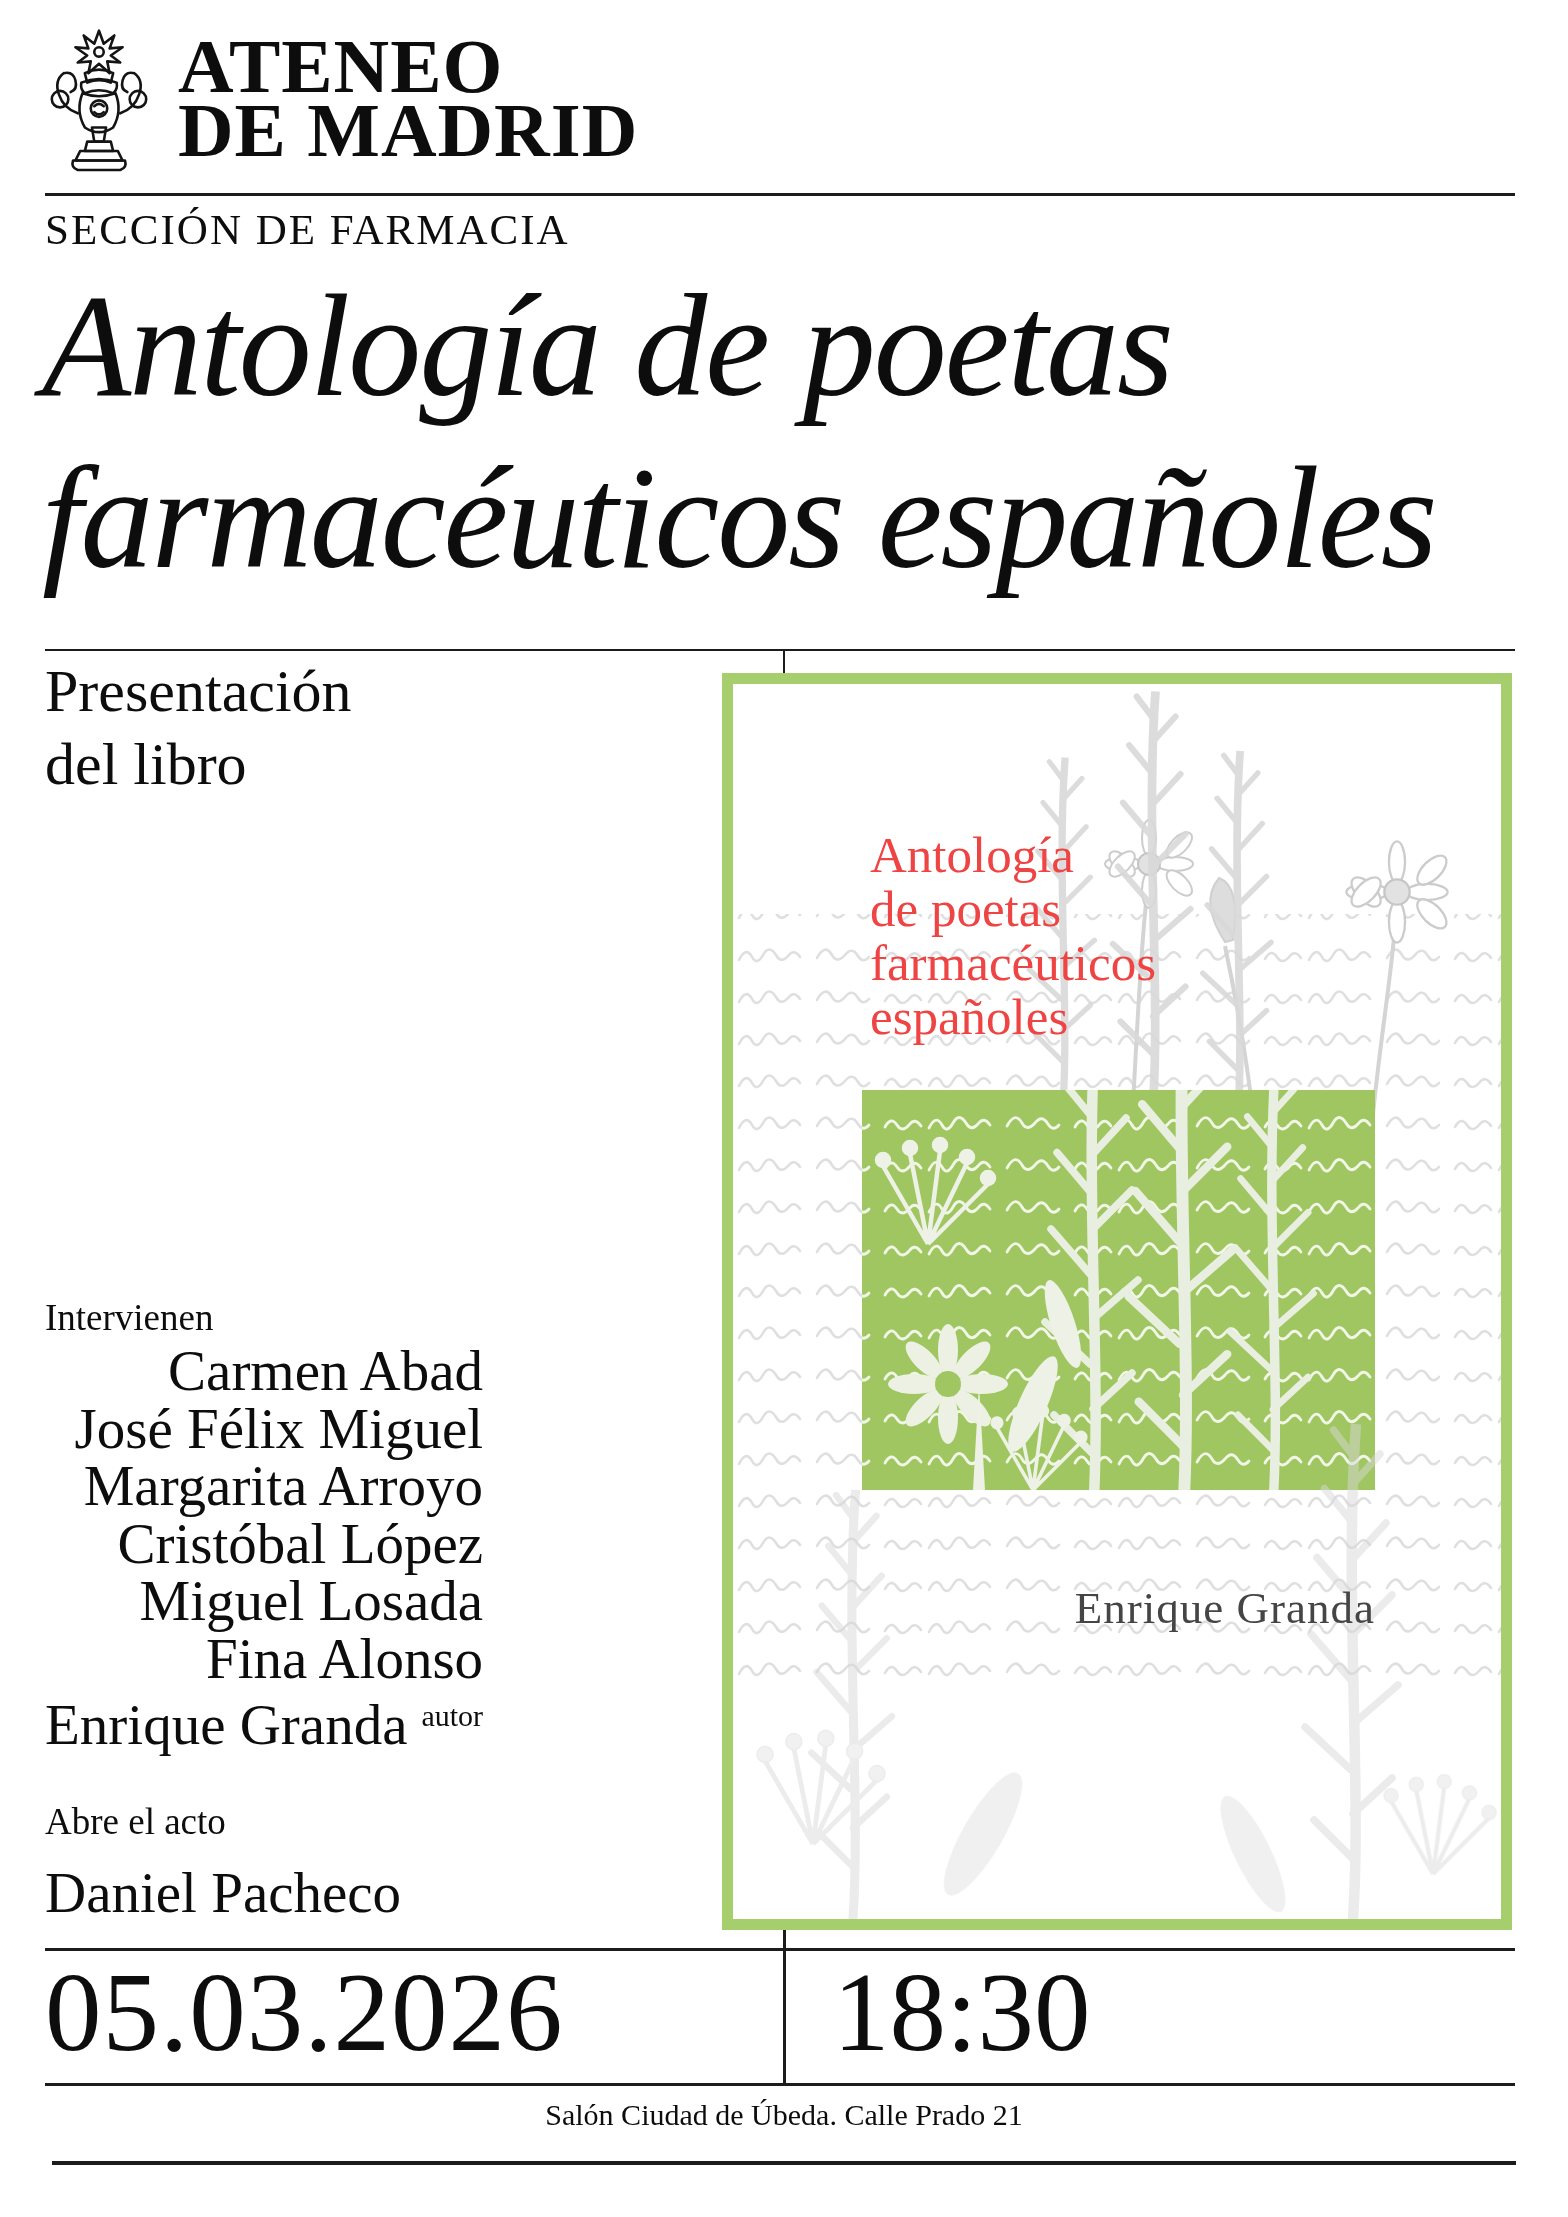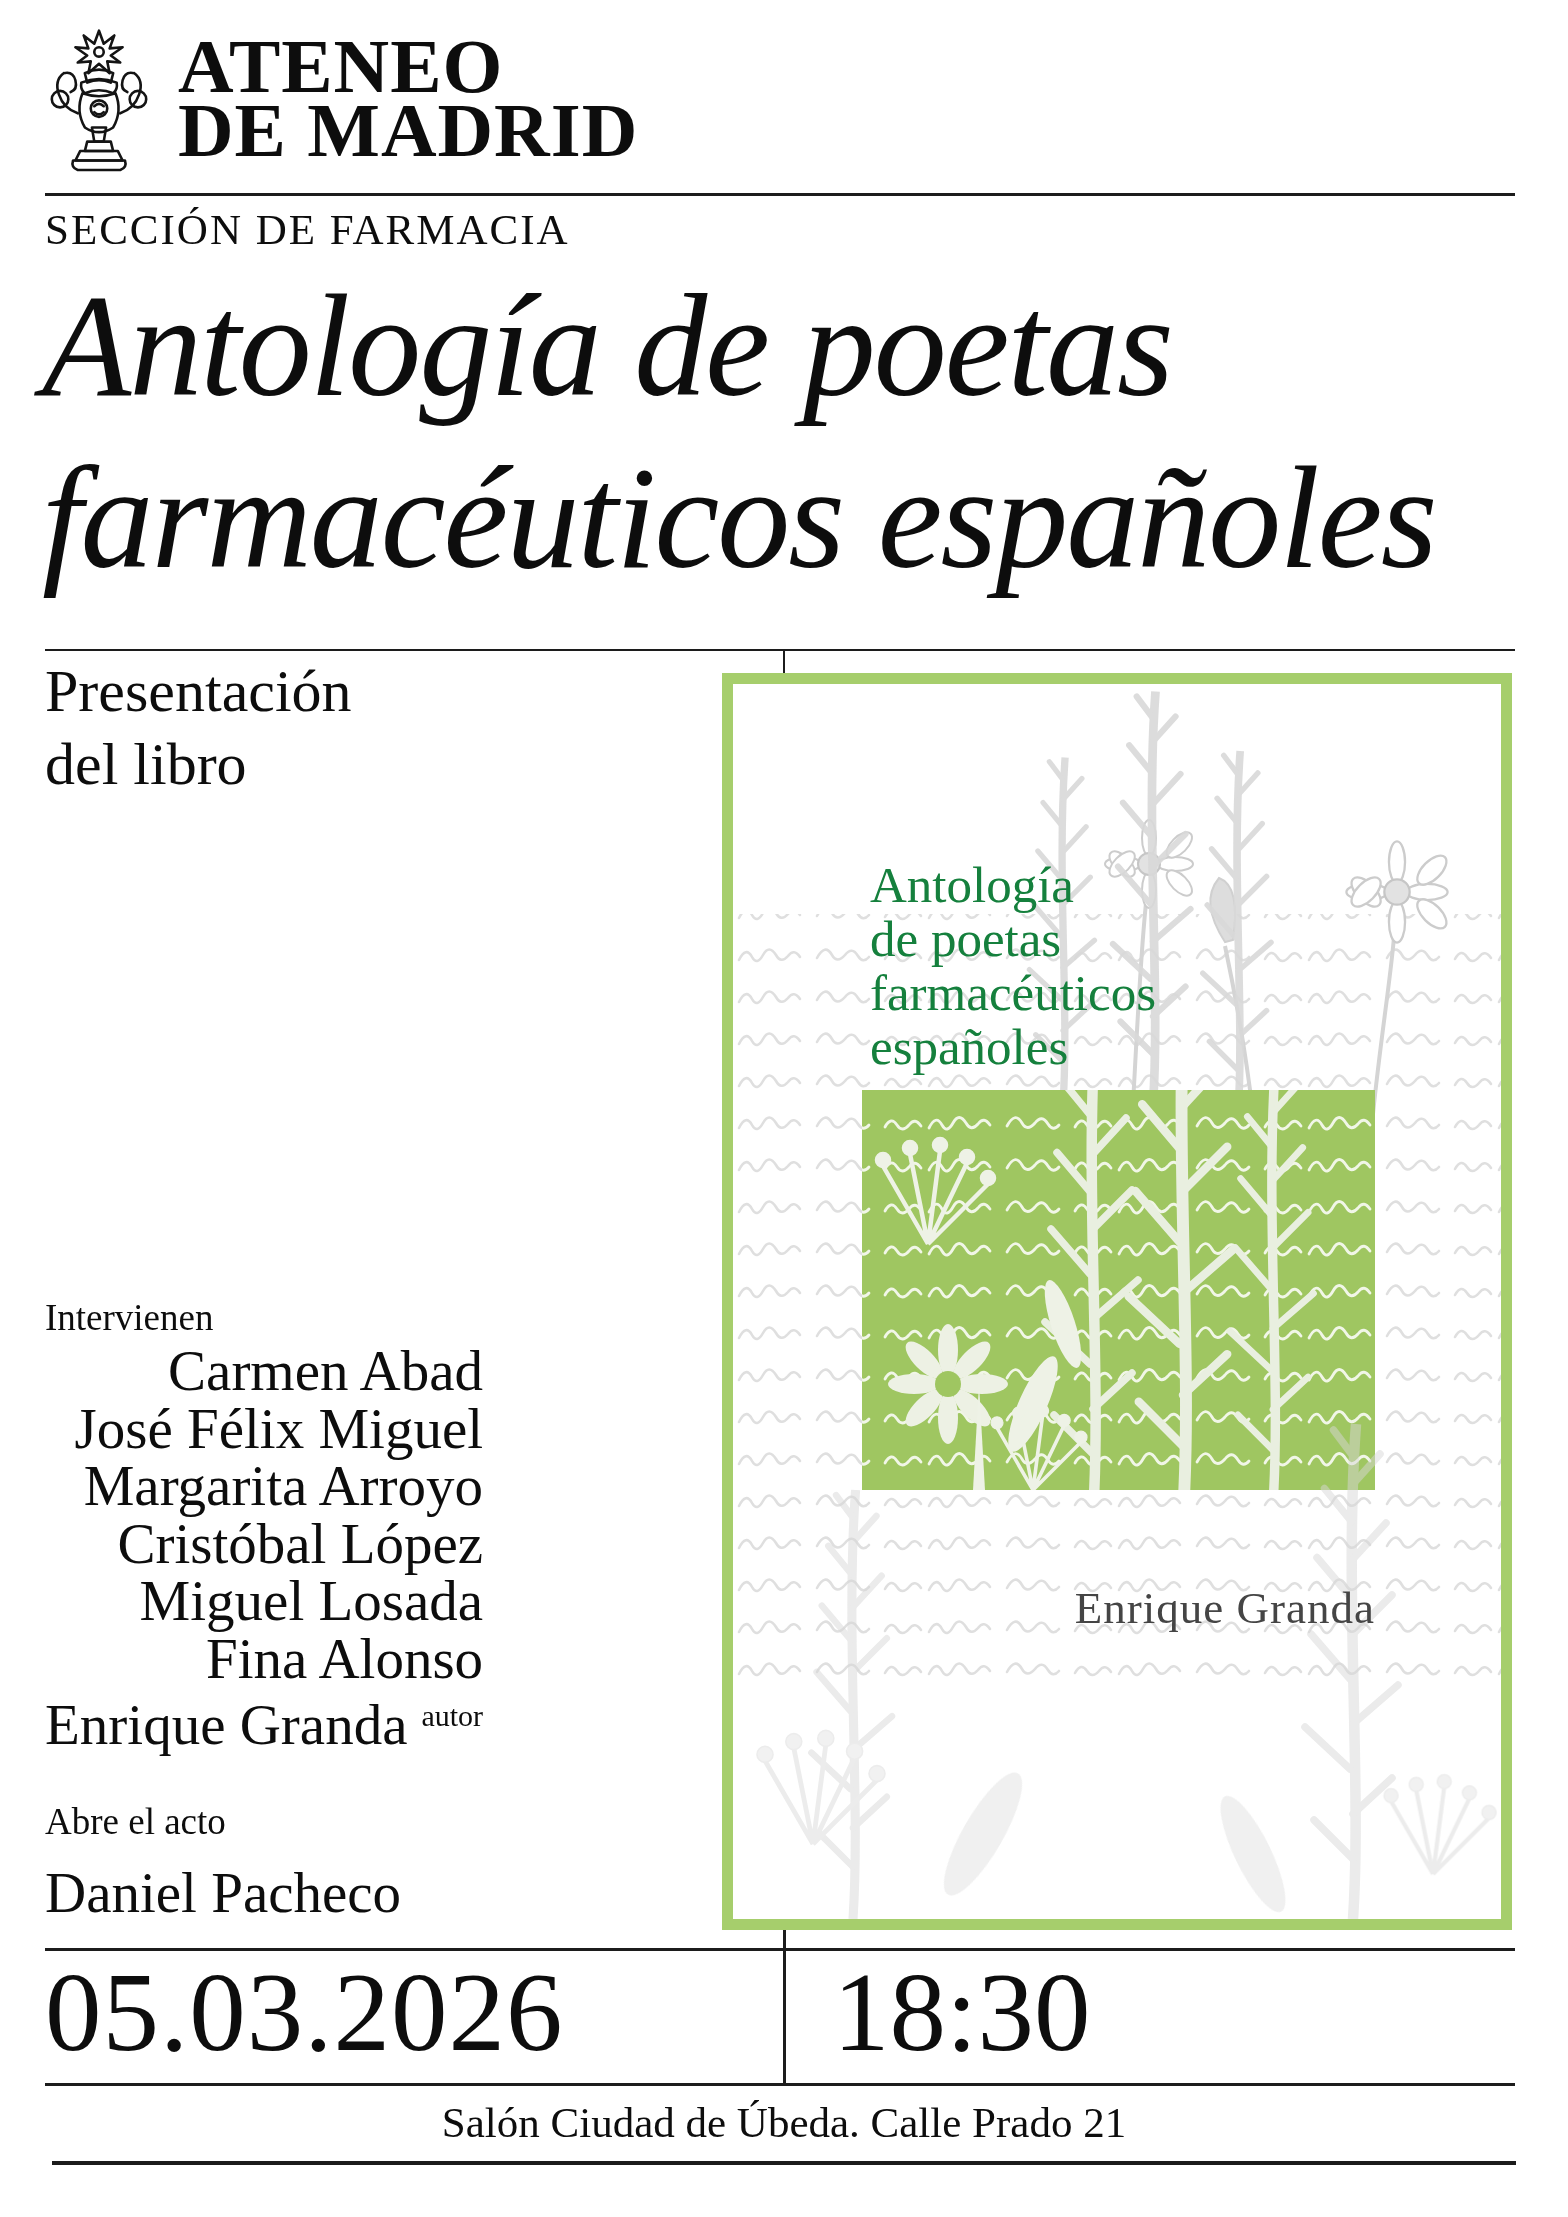--- a/index.html
+++ b/index.html
@@ -20,30 +20,30 @@
   }
   .pres-label{left:45px;top:655px;font-size:60px;line-height:73px;}
   
   .small-heading{left:45px;font-size:37px;}
   .names{left:45px;top:1342px;font-size:57px;line-height:57.5px;text-align:right;}
   .author-sup{font-size:30px;vertical-align:18px;margin-left:14px;}
   .opener-name{left:45px;top:1860px;font-size:57px;}
   
   .date-text{left:45px;top:1952px;font-size:113px;line-height:120px;letter-spacing:1px;}
   .time-text{left:833px;top:1952px;font-size:113px;line-height:120px;}
-  .venue-line{left:0;top:2098px;width:1568px;text-align:center;font-size:43px;}
+  .venue-line{left:0;top:2098px;width:1568px;text-align:center;font-size:30px;}
   
   .cover-frame{
     left:722px;top:673px;width:790px;height:1257px;box-sizing:border-box;
     border:11px solid #a6ce6c;background:#ffffff;
   }
   .cover-inner{position:absolute;left:0;top:0;width:768px;height:1235px;overflow:hidden;}
   .cover-title{
-    position:absolute;left:137px;top:174px;font-size:51px;line-height:54px;
-    color:#15803d;letter-spacing:0;
+    position:absolute;left:137px;top:144px;font-size:51px;line-height:54px;
+    color:#ef4444;letter-spacing:0;
   }
   .cover-author{
     position:absolute;left:129px;top:898px;width:513px;text-align:right;
     font-size:45px;color:#454545;letter-spacing:1px;
   }
   .art{position:absolute;pointer-events:none;}
 </style>
 </head>
 <body>
 

